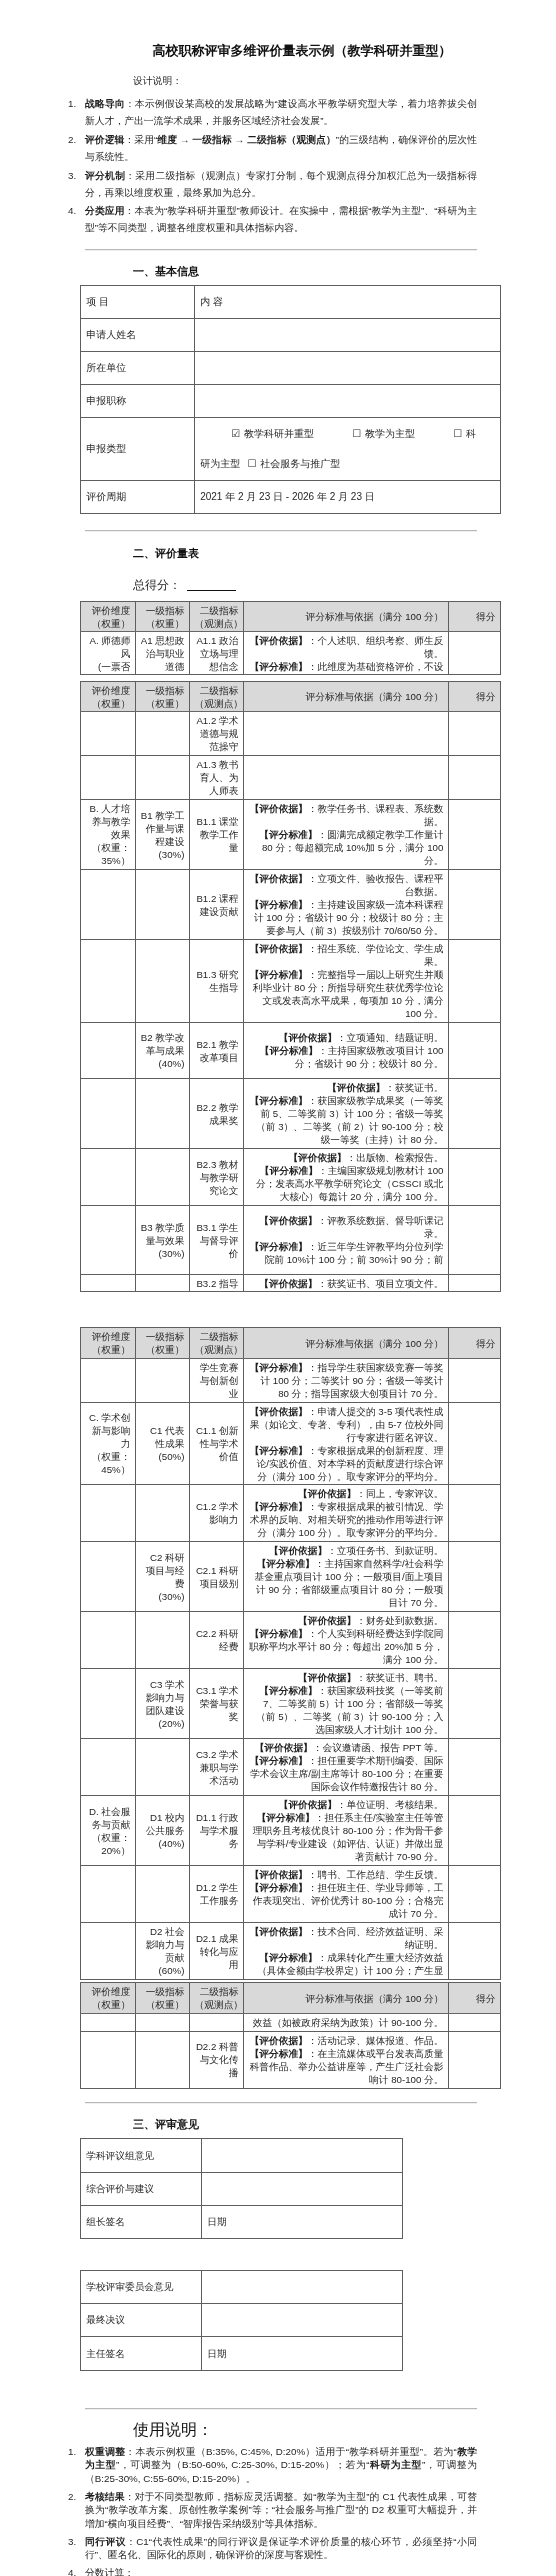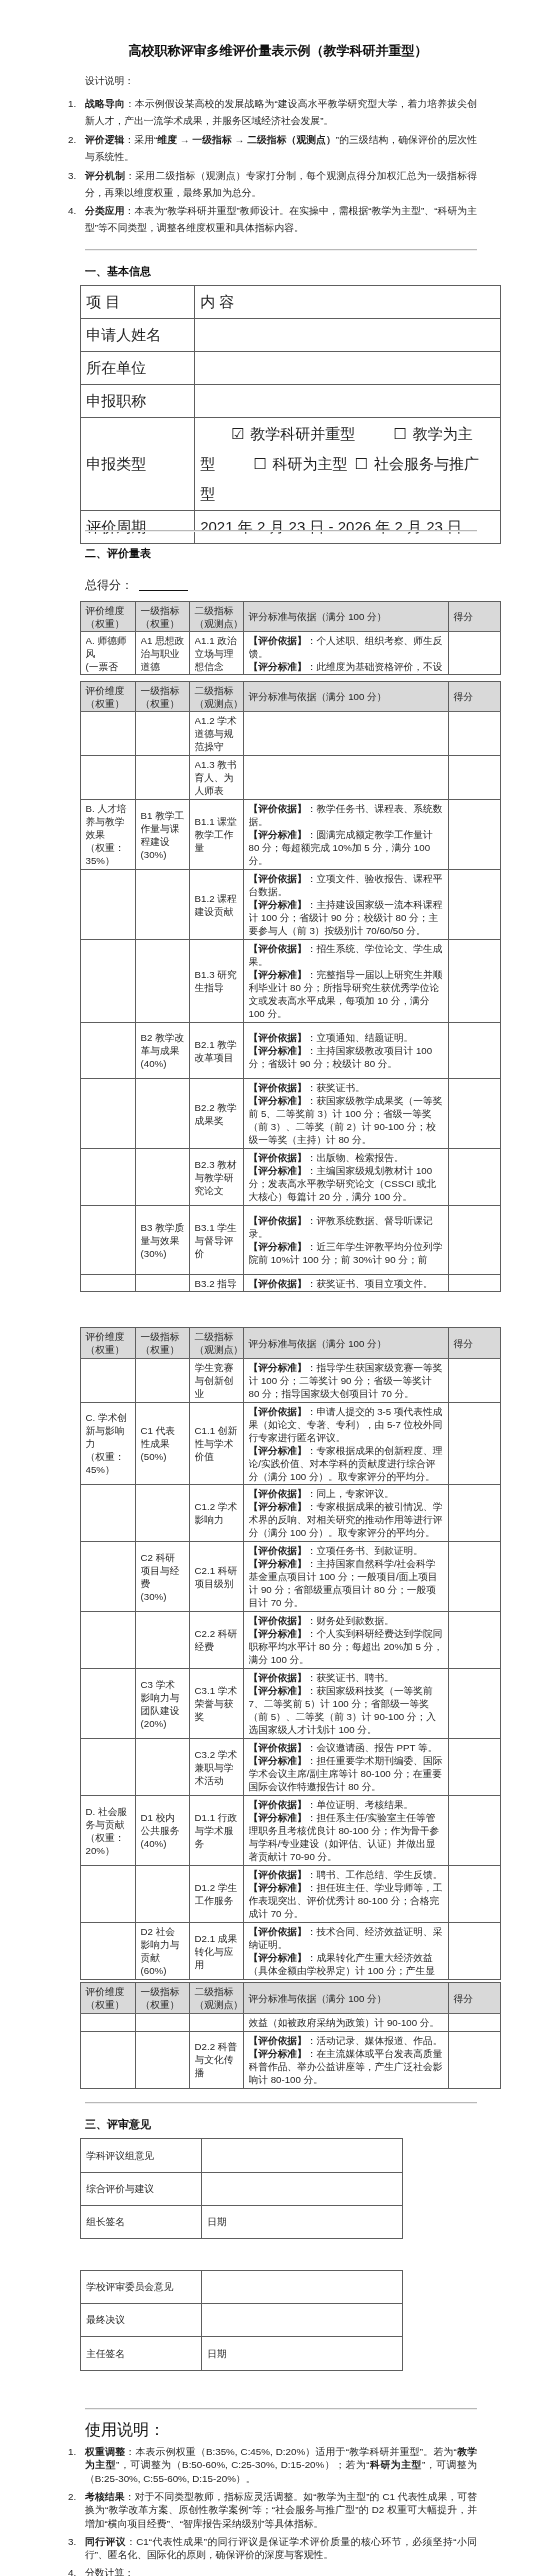--- a/index.html
+++ b/index.html
@@ -1,42 +1,42 @@
 <!DOCTYPE html>
 <html style="font-size:8.2px"><head>
 <meta charset="utf-8">
 <style>
 *{box-sizing:border-box;}
 html,body{margin:0;padding:0;background:#ffffff;}
 .page{position:relative;width:556px;height:2667px;background:#ffffff;color:#1f1f1f;font-family:"Liberation Sans","DejaVu Sans",sans-serif;overflow:hidden;}
-.abs{position:absolute;}
+.abs{position:absolute;padding-left:48px;}
 .title{top:43px;left:0;width:556px;text-align:center;font-size:13px;line-height:16.5px;font-weight:bold;color:#111;}
 .para-head{left:85px;font-size:9.8px;line-height:17px;}
 .section-title{left:85px;font-size:11px;line-height:15.5px;font-weight:bold;color:#111;}
 .usage-head{left:85px;font-size:16px;line-height:15.5px;color:#111;}
 .rule{left:85px;width:392px;height:2.1px;border-top:0.5px solid #b8b8b8;border-bottom:0.5px solid #efefef;background:#dddddd;}
 ol.notes{list-style:none;margin:0;padding:0;left:85px;width:392px;font-size:9.8px;line-height:17px;text-align:justify;}
 ol.notes li{position:relative;margin:0 0 1.8px 0;}
 ol.usage{list-style:none;margin:0;padding:0;left:85px;width:392px;font-size:9.8px;line-height:13.4px;text-align:justify;}
 ol.usage li{position:relative;margin:0 0 4.6px 0;}
 ol.usage li.last{margin-bottom:0;}
 .num{position:absolute;left:-17px;top:0;}
 b{font-weight:bold;}
 .total-line{left:85px;top:578px;font-size:12px;line-height:15.5px;}
 .blank{display:inline-block;width:49px;height:10.3px;border-bottom:1px solid #111;margin-left:6.2px;vertical-align:-1.5px;}
 table.grid{position:absolute;left:80px;border-collapse:collapse;table-layout:fixed;}
 table.grid td{border:0.5px solid #5e5e5e;vertical-align:middle;overflow:hidden;}
-table.basic{width:419px;font-size:15px;line-height:30px;border-radius:12px;}
+table.basic{width:419px;font-size:10px;line-height:30px;border-radius:12px;}
 table.basic td{padding:1px 5.2px;}
 table.basic td.opts{padding-right:14.4px;}
 .opt{margin-right:7.2px;margin-left:31px;}
 .box{display:inline-block;width:1em;text-align:left;}
 table.review{width:322px;font-size:9.7px;line-height:30px;}
 table.review td{padding:1px 5.2px;}
-table.scale{width:419px;font-size:9.7px;line-height:13px;}
+table.scale{width:419px;font-size:9.7px;line-height:13px;text-align:right;}
 table.scale td{padding:1.5px 4.6px;}
 table.scale tr.hd td{background:#d9d9d9;white-space:pre;border-bottom:1px solid #666;}
 table.scale tr.hd td.c4{white-space:nowrap;}
 .cc{overflow:hidden;max-height:calc(var(--h) - 4.1px);}
 .pl{white-space:pre-line;}
 </style>
 </head>
 <body>
 
 <div class="page">

